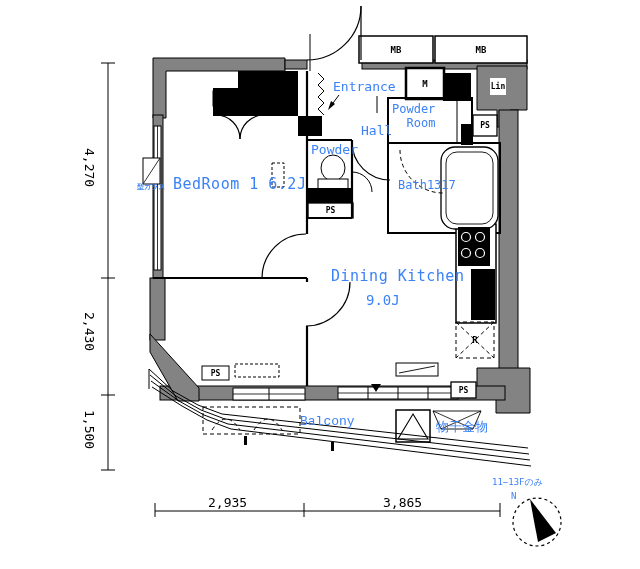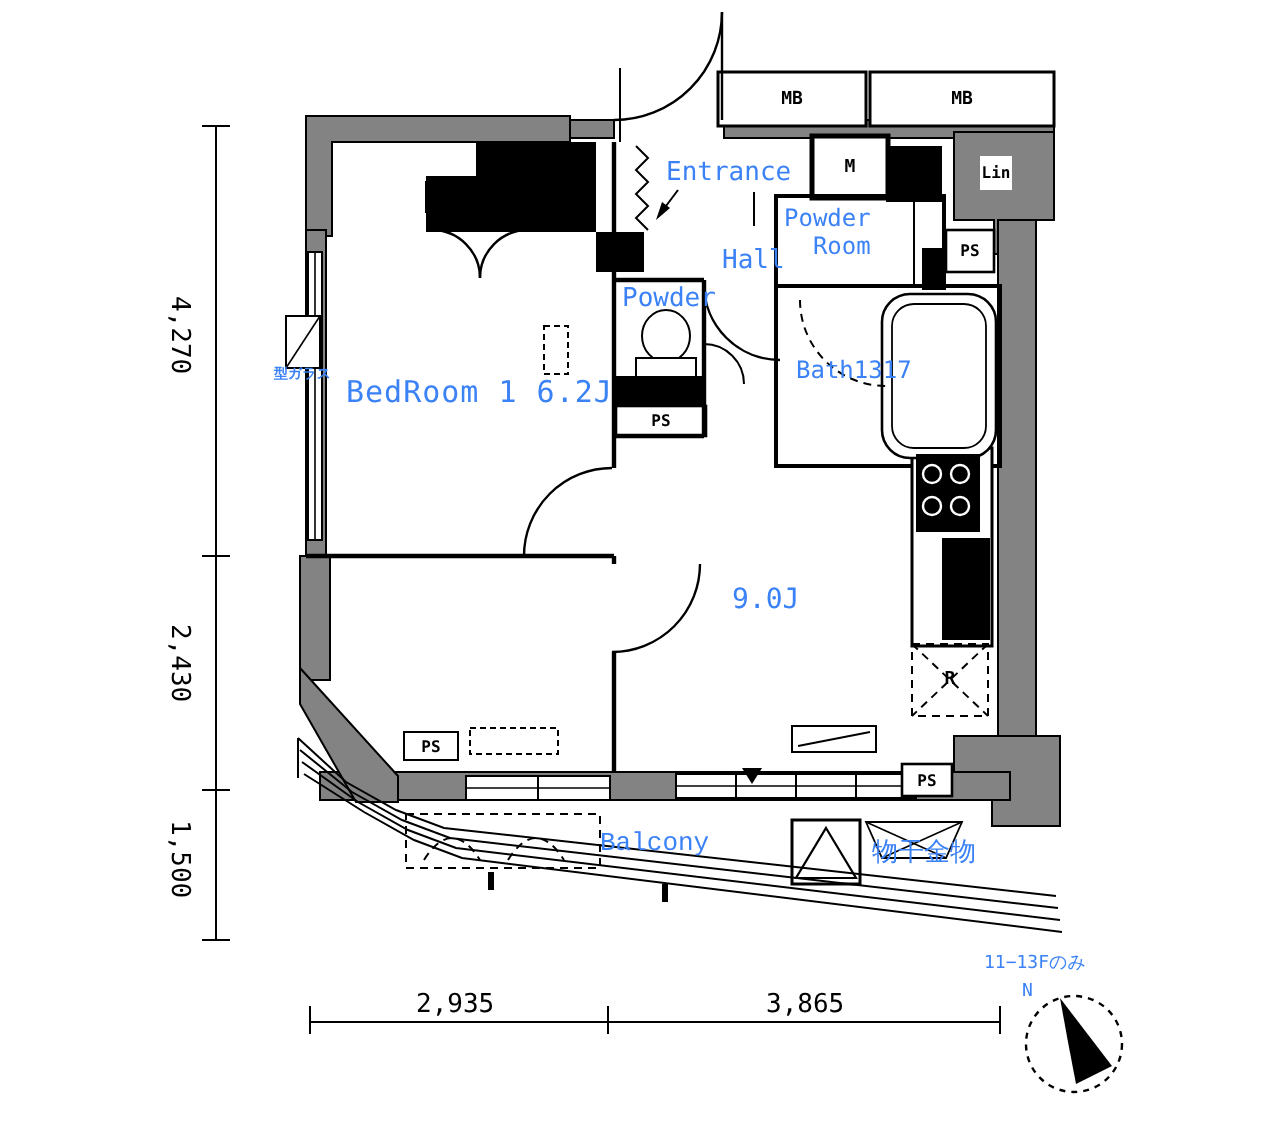--- a/index.html
+++ b/index.html
@@ -160,21 +160,22 @@
       <line x1="304" y1="503" x2="304" y2="517"></line>
       <line x1="500" y1="503" x2="500" y2="517"></line>
     </g>
 
     <g>
       <circle cx="537" cy="522" r="24" fill="none" stroke="#000" stroke-width="1.2" stroke-dasharray="3,3"></circle>
       <polygon points="530,499 556,533 538,542 534,521" fill="#000"></polygon>
     </g>
   </svg>
 
-  <div class="lbl room" style="left:173px;top:188px;font-size:15px;">BedRoom 1 6.2J</div>
+  <div class="lbl room" style="left:173px;top:176px;font-size:15px;">BedRoom 1 6.2J</div>
+  <div class="lbl room" style="left:331px;top:268px;font-size:15px;">Dining Kitchen</div>
   <div class="lbl" style="left:366px;top:292px;font-size:14px;">9.0J</div>
   <div class="lbl" style="left:333px;top:80px;font-size:13px;">Entrance</div>
   <div class="lbl" style="left:361px;top:124px;font-size:13px;">Hall</div>
   <div class="lbl" style="left:311px;top:143px;font-size:13px;">Powder</div>
   <div class="lbl" style="left:392px;top:103px;font-size:12px;text-align:right;">Powder
 Room</div>
   <div class="lbl" style="left:398px;top:179px;font-size:12px;">Bath1317</div>
   <div class="lbl" style="left:300px;top:415px;font-size:13px;font-family:Liberation Mono, monospace;">Balcony</div>
 
   <div class="box" style="left:213px;top:91px;width:27px;height:15px;font-size:8px;">Sto.</div>

